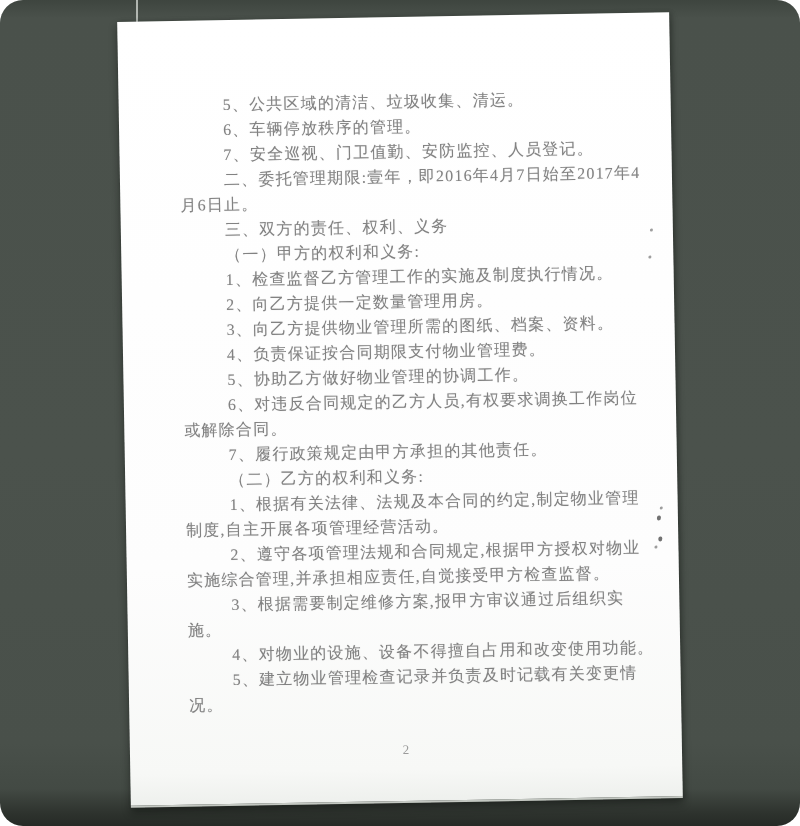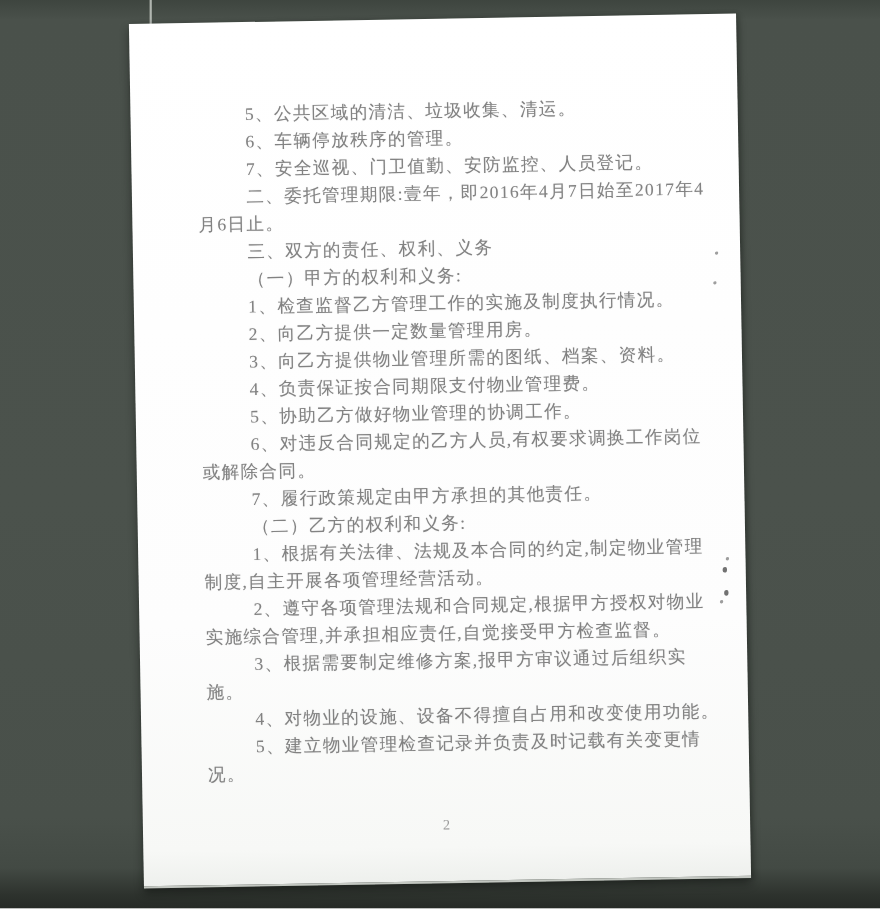--- a/index.html
+++ b/index.html
@@ -15,20 +15,21 @@
     width: 800px;
     height: 826px;
     background: linear-gradient(180deg,
       #3e453f 0%,
       #4a514b 2.2%,
       #4b524c 55%,
       #49504a 90%,
       #434a44 95.5%,
       #2e332e 98.4%,
       #262a26 100%);
+    border-radius: 23px;
   }
   .artifact-vline {
     position: absolute;
     left: 136px;
     top: 0;
     width: 2px;
     height: 27px;
     background: rgba(214, 217, 212, 0.75);
   }
   .paper {

